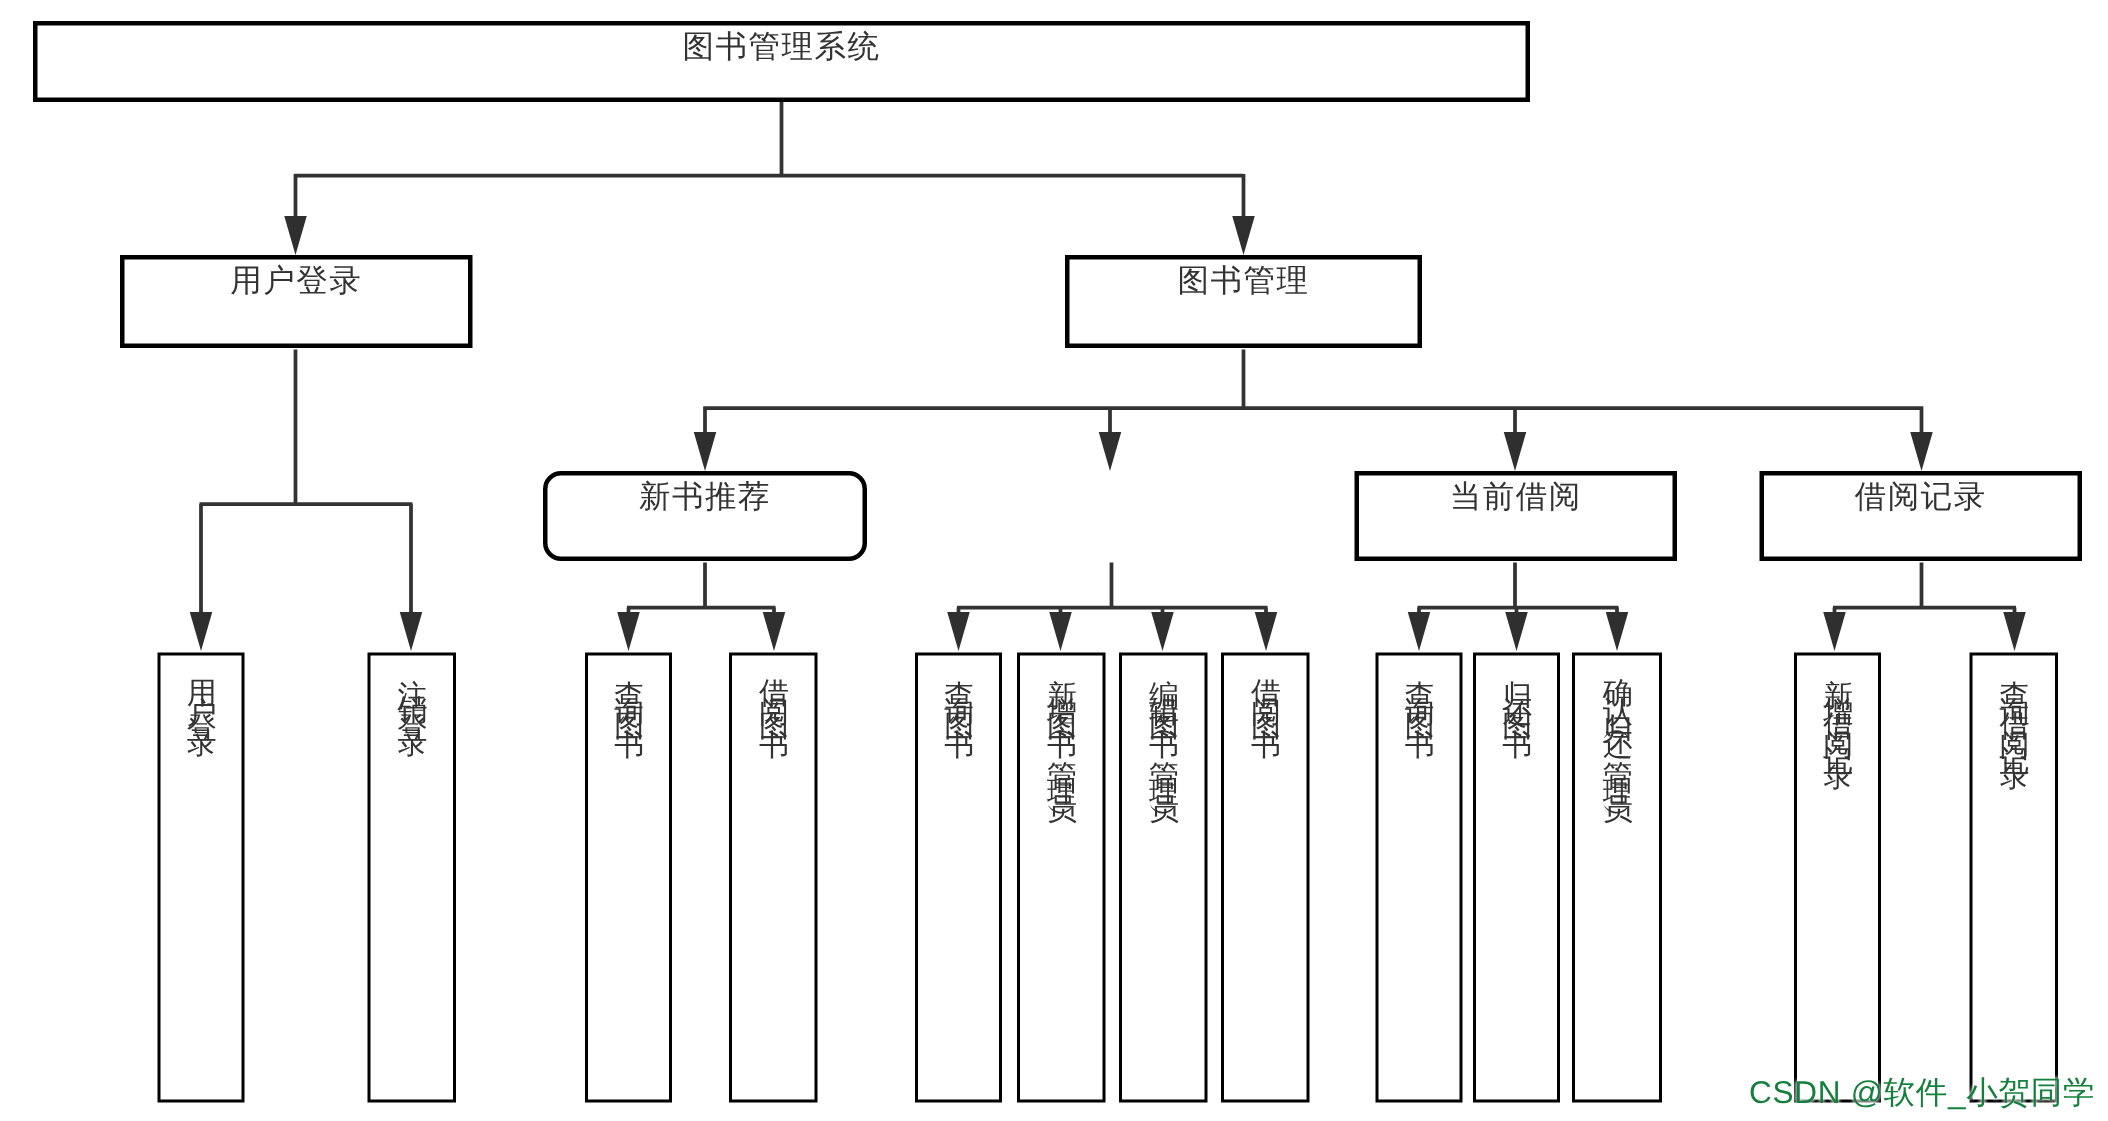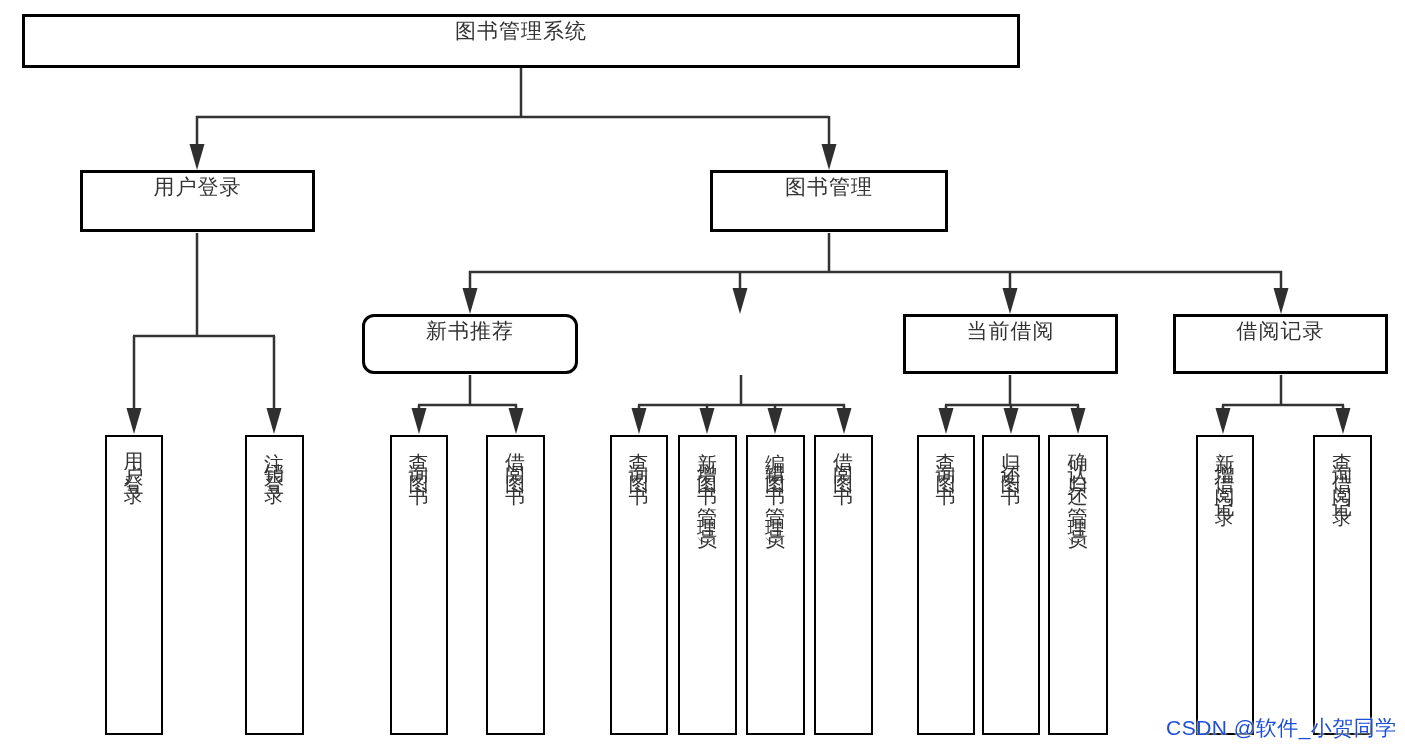--- a/index.html
+++ b/index.html
@@ -37,21 +37,21 @@
     text-orientation:mixed;
     font-size:20px;
     line-height:1.1;
     letter-spacing:11px;
   }
   .watermark {
     position:absolute;
     left:1166px; top:714px;
     font-size:21px;
     letter-spacing:0.5px;
-    color:#1d4ed8;
+    color:#15803d;
     text-shadow:0 0 3px #ffffff, 0 0 3px #ffffff;
     z-index:2;
     white-space:nowrap;
   }
 </style>
 </head>
 <body>
 
 <div class="stage">
 

